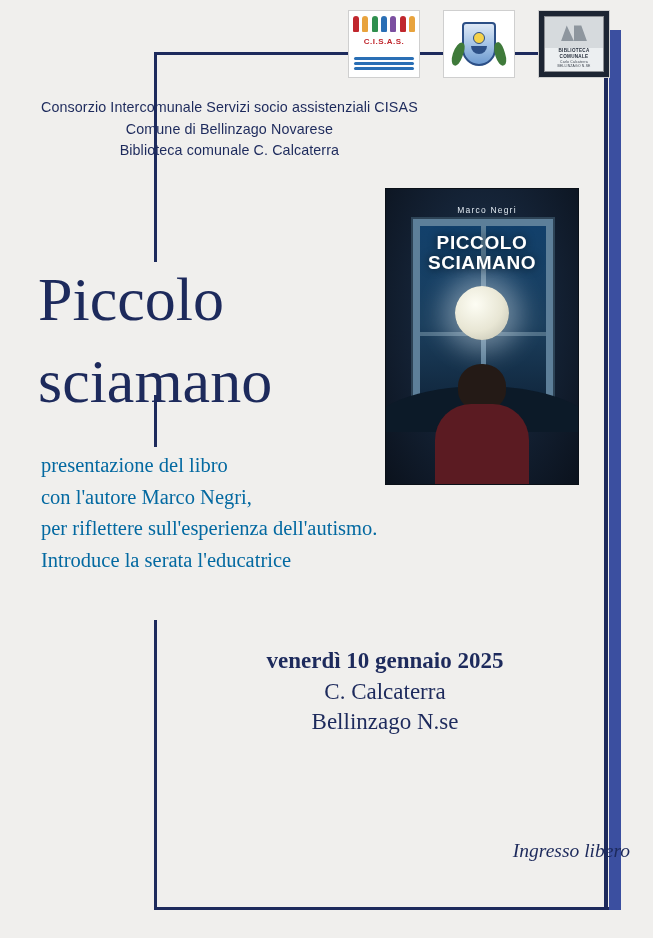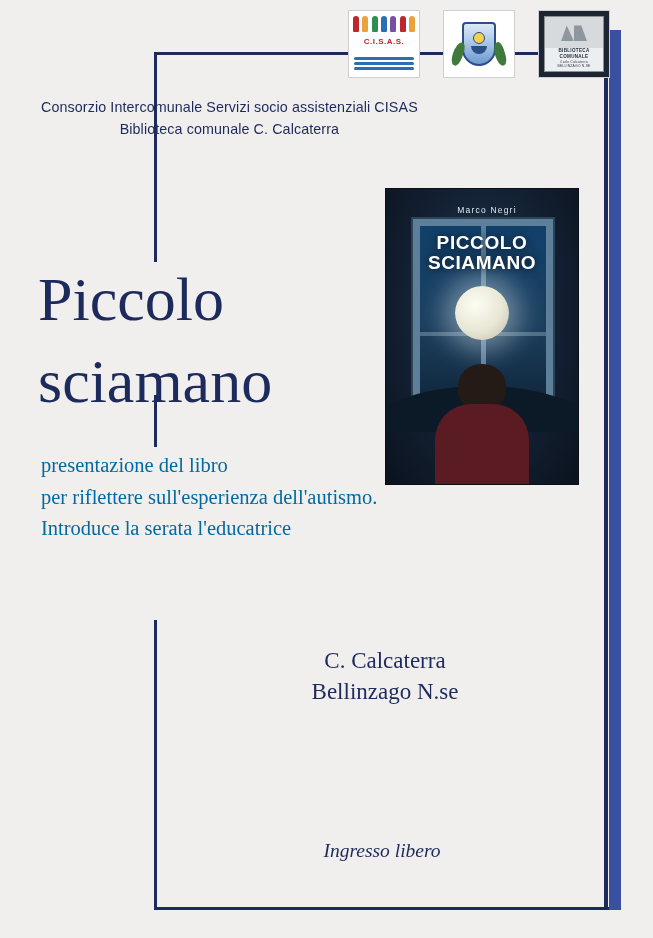--- a/index.html
+++ b/index.html
@@ -249,22 +249,22 @@
   .event {
     position:absolute; left:157px; top:646px; width:456px;
     text-align:center;
     font-family:"Liberation Serif", serif;
     font-size:23px;
     line-height:30.5px;
     color:#1d2a5c;
   }
   .event .bold { font-weight:bold; }
   .free {
-    position:absolute; left:154px; top:840px; width:456px;
-    text-align:center;
+    position:absolute; left:174px; top:840px; width:456px;
+    text-align:right;
     font-family:"Liberation Serif", serif;
     font-size:19.5px;
     font-style:italic;
     color:#1d2a5c;
   }
 </style>
 </head>
 <body>
 
 <div class="poster">
@@ -315,20 +315,21 @@
         <div class="biblio-t1">COMUNALE</div>
         <div class="biblio-t2">Carlo Calcaterra</div>
         <div class="biblio-t2">BELLINZAGO N.SE</div>
       </div>
     </div>
 
   </div>
 
   <div class="org">
     <div>Consorzio Intercomunale Servizi socio assistenziali CISAS</div>
+    <div>Comune di Bellinzago Novarese</div>
     <div>Biblioteca comunale C. Calcaterra</div>
   </div>
 
   <div class="title">
     <div>Piccolo</div>
     <div>sciamano</div>
   </div>
 
   <div class="cover">
     <div class="cover-room"></div>
@@ -339,24 +340,26 @@
     <div class="child-body"></div>
     <div class="cover-author">Marco Negri</div>
     <div class="cover-title">
       <div>PICCOLO</div>
       <div>SCIAMANO</div>
     </div>
   </div>
 
   <div class="body-text">
     <div>presentazione del libro</div>
+    <div>con l'autore  Marco Negri,</div>
     <div>per riflettere sull'esperienza dell'autismo.</div>
     <div>Introduce la serata l'educatrice</div>
   </div>
 
   <div class="event">
+    <div class="bold">venerdì 10 gennaio 2025</div>
     <div>C. Calcaterra</div>
     <div>Bellinzago N.se</div>
   </div>
 
   <div class="free">Ingresso libero</div>
 
 </div>
 
 </body></html>

